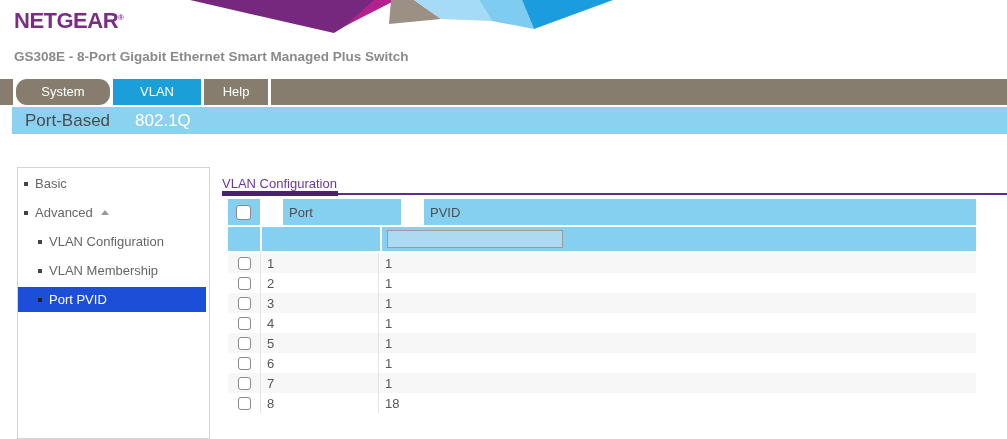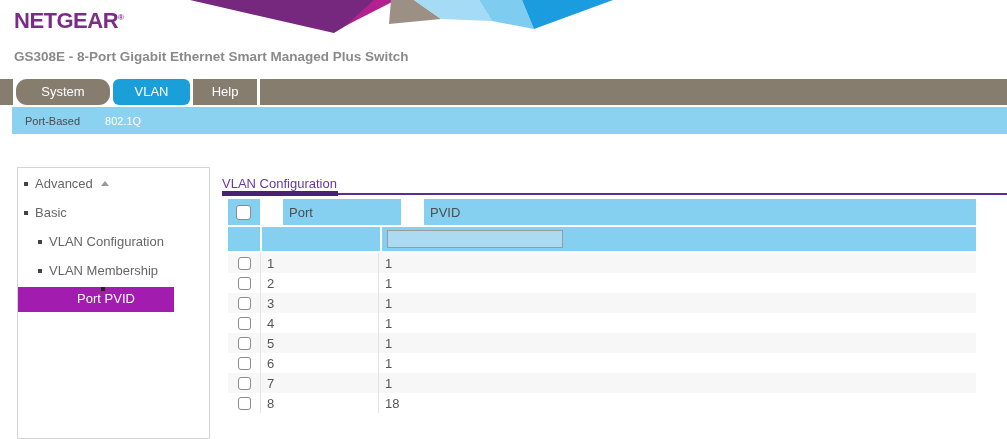--- a/index.html
+++ b/index.html
@@ -19,44 +19,44 @@
     position: absolute; left: 14px; top: 49px;
     font-size: 13.5px; font-weight: bold; color: #8A8A8A;
   }
   
   .navbar { position: absolute; left: 0; top: 79px; width: 1007px; height: 26px; display: flex; }
   .nav-stub { width: 13px; background: #867D6F; margin-right: 3px; }
   .nav-tab {
     background: #867D6F; color: #fff; font-size: 13px; text-align: center;
     line-height: 26px; margin-right: 3px; cursor: pointer;
   }
-  .nav-tab.t0 { width: 94px; border-radius: 11px; } .nav-tab.t1 { width: 77px; border-radius: 6px; }
+  .nav-tab.t0 { width: 94px; border-radius: 11px; } .nav-tab.t1 { width: 88px; }
   .nav-tab.t2 { width: 80px; } .nav-tab.t3 { width: 64px; }
   .nav-tab.active { background: #1B9FD9; }
   .nav-fill { flex: 1; background: #867D6F; }
   
   .subnav {
     position: absolute; left: 12px; top: 107px; width: 995px; height: 27px;
-    background: #8BD2F1; display: flex; align-items: center; font-size: 11px;
+    background: #8BD2F1; display: flex; align-items: center; font-size: 17px;
   }
   .subnav-item { color: #4B4B4B; margin-left: 13px; cursor: pointer; }
   .subnav-item.active { color: #fff; margin-left: 25px; }
   
   .sidebar {
     position: absolute; left: 17px; top: 167px; width: 193px; height: 272px;
     background: #fff; border: 1px solid #D5D5D5;
   }
   .side-list { list-style: none; margin-top: 3px; }
   .side-item {
     display: flex; align-items: center; height: 25px; margin-bottom: 4px;
     font-size: 13px; color: #666; cursor: pointer;
   }
   .side-item.lvl1 { padding-left: 6px; }
   .side-item.lvl2 { padding-left: 20px; }
-  .side-item.selected { background: #a21caf; color: #fff; width: 156px; flex-direction: column; }
+  .side-item.selected { background: #1d4ed8; color: #fff; width: 188px; }
   .bullet { width: 4px; height: 4px; background: #444; margin-right: 7px; flex: 0 0 auto; }
   .side-item.selected .bullet { background: #222; }
   .caret-up {
     width: 0; height: 0; margin-left: 8px;
     border-left: 4px solid transparent; border-right: 4px solid transparent;
     border-bottom: 5px solid #9a9a9a;
   }
   
   .main { position: absolute; left: 222px; top: 170px; width: 785px; }
   .heading-row {
@@ -119,26 +119,26 @@
 
   <div class="subnav">
     <div class="subnav-item">Port-Based</div>
     <div class="subnav-item active">802.1Q</div>
   </div>
 
   <div class="sidebar">
     <ul class="side-list">
       <li class="side-item lvl1">
         <span class="bullet"></span>
+        <span>Basic</span>
+      </li>
+      <li class="side-item lvl1">
+        <span class="bullet"></span>
         <span>Advanced</span>
         <span class="caret-up"></span>
-      </li>
-      <li class="side-item lvl1">
-        <span class="bullet"></span>
-        <span>Basic</span>
       </li>
       <li class="side-item lvl2">
         <span class="bullet"></span>
         <span>VLAN Configuration</span>
       </li>
       <li class="side-item lvl2">
         <span class="bullet"></span>
         <span>VLAN Membership</span>
       </li>
       <li class="side-item lvl2 selected">

